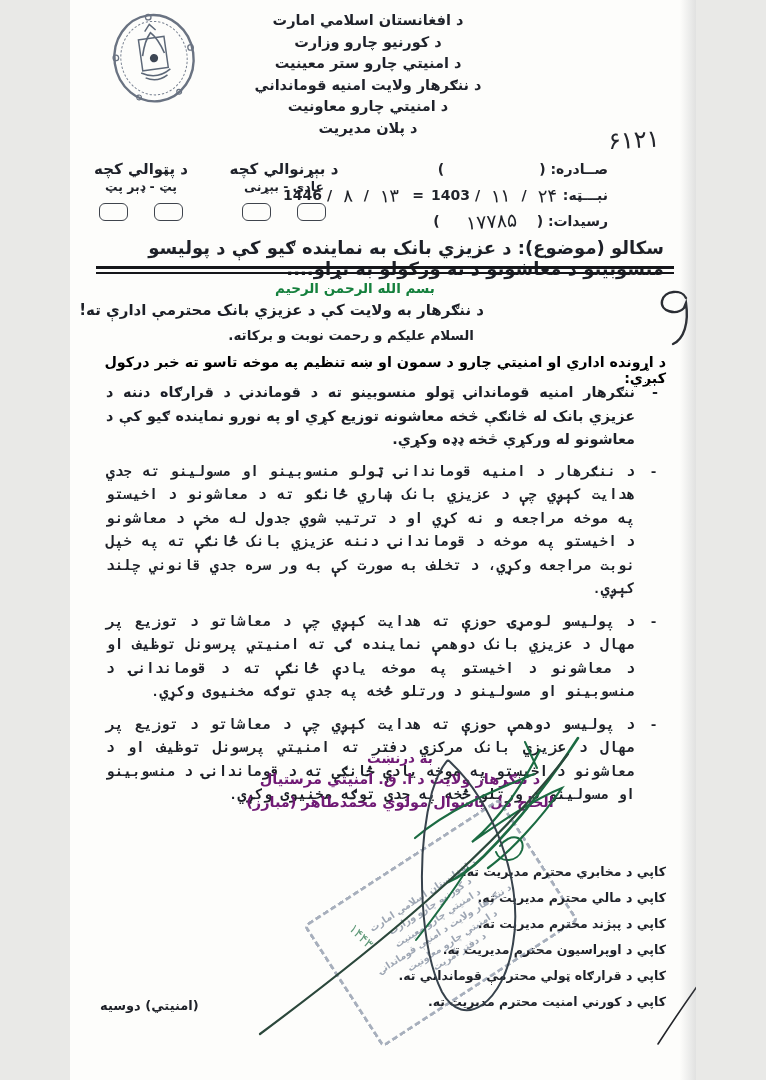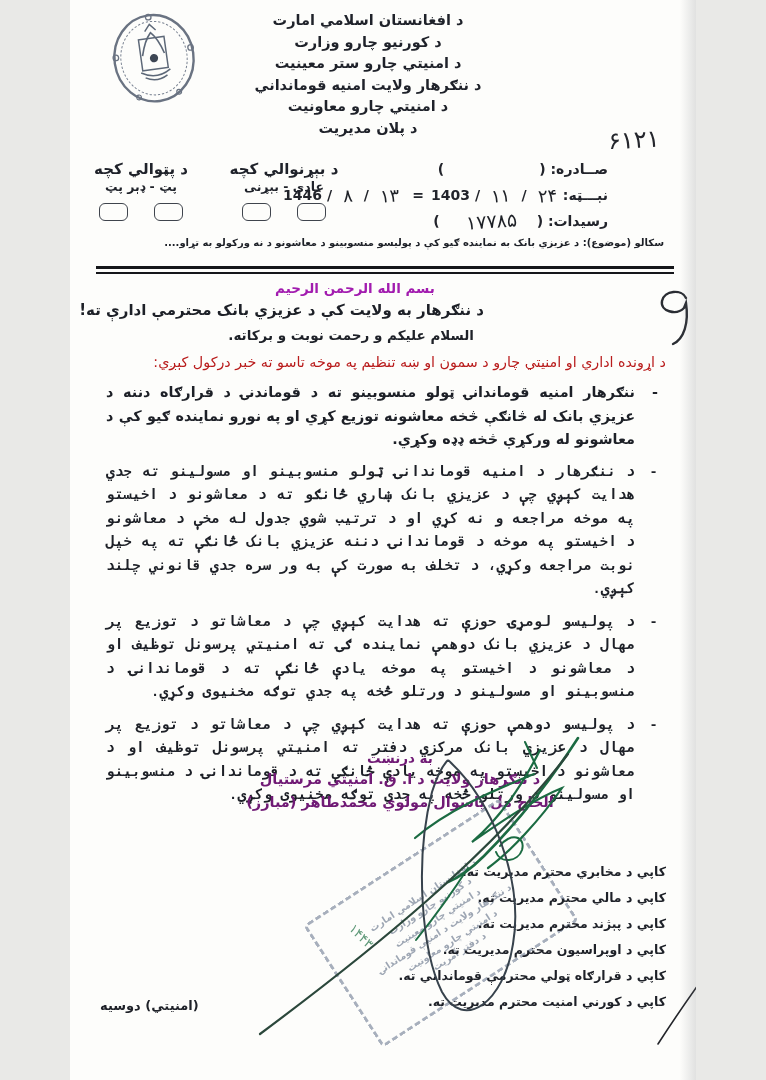--- a/index.html
+++ b/index.html
@@ -26,26 +26,26 @@
   .slash{margin:0 5px;}
   .eq{margin:0 7px;}
   .hw-wide{letter-spacing:10px;font-size:19px;margin:0 20px 0 26px;}
   
   .grp{position:absolute;width:112px;text-align:center;direction:rtl;}
   .grp .t{font-weight:bold;font-size:15px;line-height:18px;color:#1f222a;}
   .grp .o{font-weight:bold;font-size:12.5px;line-height:18px;color:#1f222a;}
   .boxes{display:flex;justify-content:center;gap:26px;margin-top:7px;}
   .cbx{width:27px;height:16px;border:1.6px solid #3f444d;border-radius:6px;background:#fdfdfb;}
   
-  .subject{position:absolute;top:237px;right:32px;left:26px;font-weight:bold;font-size:10px;color:#1d2027;text-align:right;}
+  .subject{position:absolute;top:237px;right:32px;left:26px;font-weight:bold;font-size:18px;color:#1d2027;text-align:right;}
   .rule{position:absolute;top:266px;left:26px;right:22px;height:3px;border-top:3px solid #15161a;border-bottom:2px solid #15161a;}
-  .bismillah{position:absolute;top:280px;left:0;right:56px;text-align:center;font-weight:bold;font-size:13.5px;color:#a21caf;}
+  .bismillah{position:absolute;top:280px;left:0;right:56px;text-align:center;font-weight:bold;font-size:13.5px;color:#15803d;}
   .addressee{position:absolute;top:301px;right:212px;font-weight:bold;font-size:15px;color:#1d2027;}
   .salutation{position:absolute;top:327px;right:222px;font-weight:bold;font-size:13.5px;color:#1e2128;}
-  .intro{position:absolute;top:354px;right:30px;font-weight:normal;font-size:14.3px;color:#b91c1c;}
+  .intro{position:absolute;top:354px;right:30px;font-weight:bold;font-size:14.3px;color:#000000;}
   
   .bullets{position:absolute;top:381px;right:34px;left:36px;margin:0;padding:0;list-style:none;}
   .bullets li{position:relative;padding-right:27px;text-align:justify;text-justify:inter-word;
     font-weight:bold;font-size:14.4px;line-height:23.5px;color:#1d2027;}
   .bullets li + li{margin-top:9px;font-family:Liberation Mono, monospace;}
   .bullets li::before{content:"-";position:absolute;right:4px;top:0;font-weight:bold;}
   
   .sig{position:absolute;top:748px;left:80px;width:500px;text-align:center;color:#701a75;}
   .sig .closing{font-weight:bold;font-size:13.5px;line-height:20px;}
   .sig .title{font-weight:bold;font-size:14.5px;line-height:23px;}

